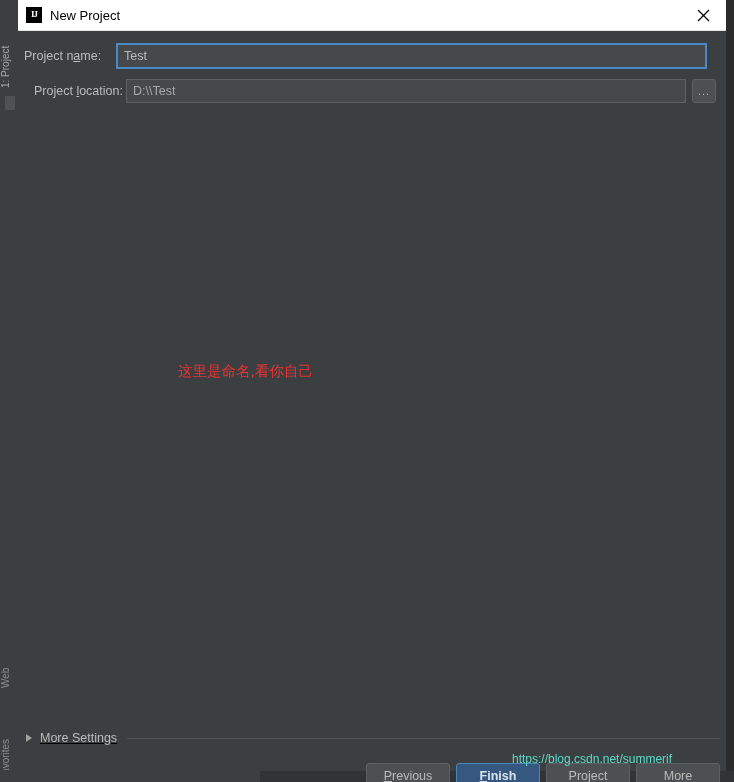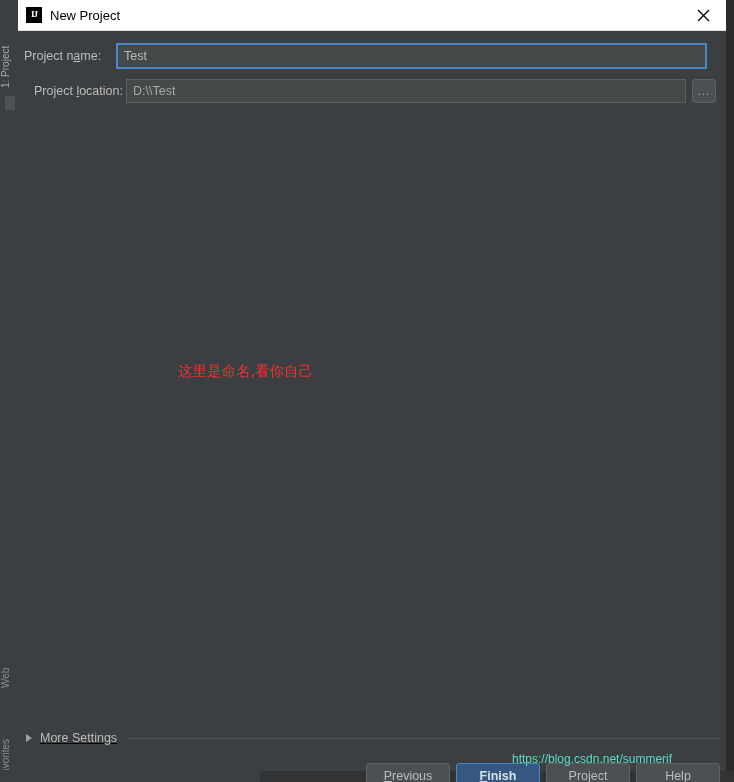--- a/index.html
+++ b/index.html
@@ -376,20 +376,20 @@
           <span></span>
           <span class="mn">F</span>
           <span>inish</span>
         </div>
 
       <div class="dlg-button">
           <span>Project</span>
         </div>
 
       <div class="dlg-button">
-          <span>Help</span>
+          <span>More</span>
         </div>
     </div>
 
   </div>
 </div>
 
 <div id="watermark">https://blog.csdn.net/summerif</div>
 
 </body></html>

